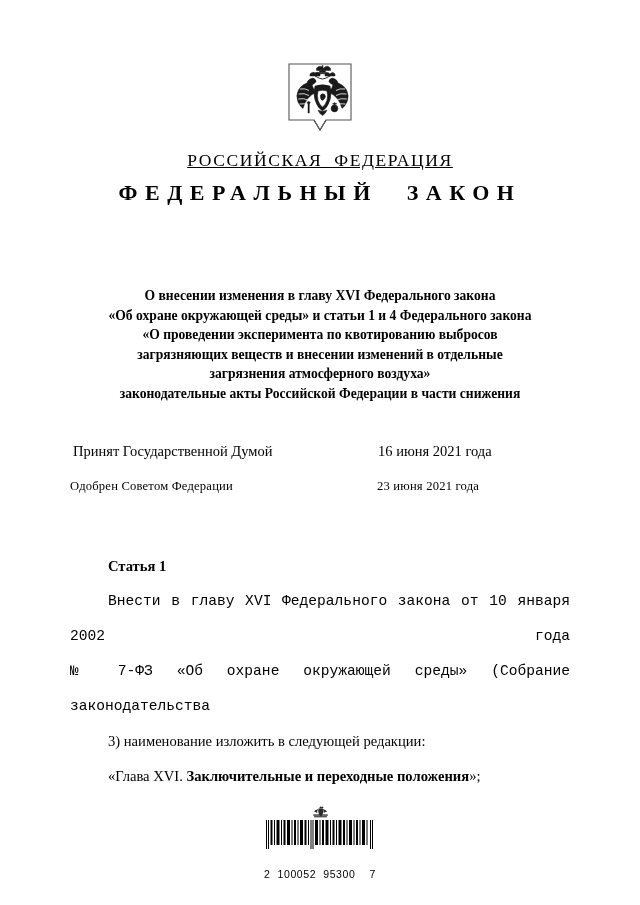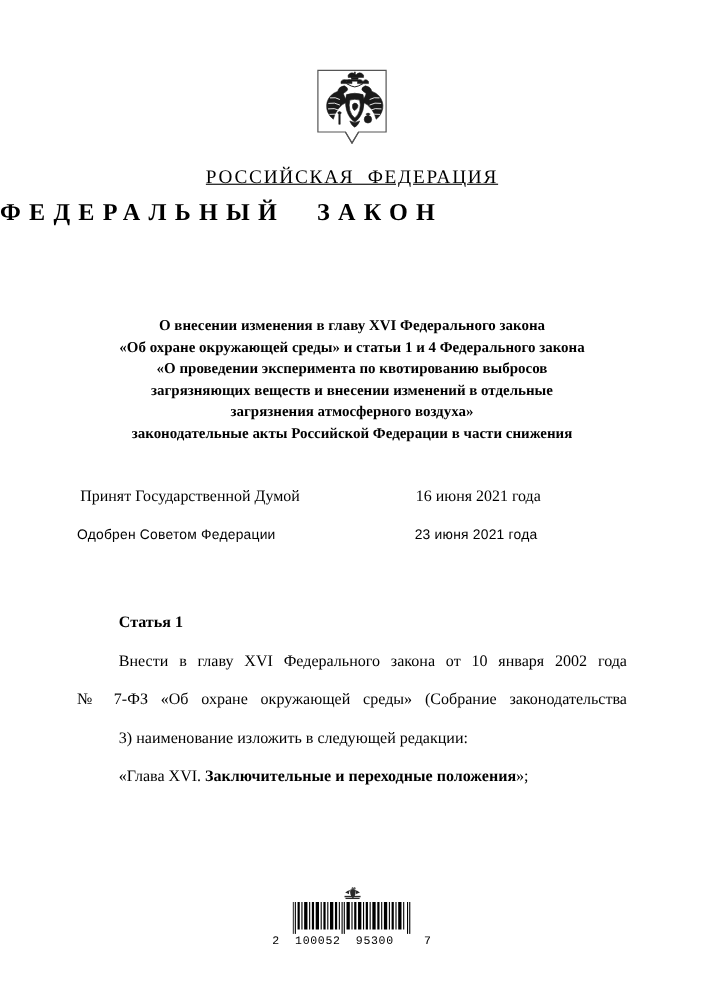--- a/index.html
+++ b/index.html
@@ -48,21 +48,21 @@
     letter-spacing: 1.6px;
     font-weight: 400;
     word-spacing: 6px;
     text-decoration: underline;
   }
   .hdr-law {
     position: absolute;
     top: 180px;
     left: 0;
     right: 0;
-    text-align: left;
+    text-align: center;
     font-size: 22px;
     font-weight: 700;
     letter-spacing: 7.5px;
     word-spacing: 16px;
   }
 
   
   .title-block {
     position: absolute;
     top: 286px;
@@ -92,21 +92,21 @@
     left: 0;
     width: 500px;
     font-size: 14.5px;
   }
   .adopt-row-1 .who { padding-left: 3px; }
   .adopt-row-2 {
     position: absolute;
     top: 479px;
     left: 0;
     width: 500px;
-    font-family: Liberation Sans, sans-serif;
+    font-family: Liberation Serif, serif;
     font-size: 12.6px;
     letter-spacing: 0.2px;
   }
   .adopt-row-2 .who { width: 307px; }
 
   
   .body-block {
     position: absolute;
     top: 549px;
     left: 70px;
@@ -115,21 +115,21 @@
   }
   .p {
     margin: 0;
     line-height: 35px;
     text-align: justify;
     text-align-last: left;
   }
   .p.indent { text-indent: 38px; }
   .p.bold { font-weight: 700; }
   .p b { font-weight: 700; }
-  .p.just-all { text-align: justify; text-align-last: justify; }
+  .p.just-all { text-align: justify; text-align-last: justify; font-family: Liberation Mono, monospace; }
 
   
   .barcode-wrap {
     position: absolute;
     top: 806px;
     left: 0;
     right: 0;
     display: flex;
     flex-direction: column;
     align-items: center;
@@ -139,24 +139,24 @@
     height: 13px;
     display: block;
     margin-bottom: 1px;
   }
   .barcode-bars {
     display: block;
     width: 108px;
     height: 29px;
   }
   .barcode-digits {
-    font-family: Liberation Mono, monospace;
+    font-family: Liberation Sans, sans-serif;
     font-size: 10.5px;
     letter-spacing: 0.6px;
-    margin-top: 1px;
+    margin-top: 19px;
     white-space: pre;
   }
 </style>
 </head>
 <body>
 
 <div class="page">
 
   <div class="emblem-wrap">
     <svg class="emblem" viewBox="0 0 70 92" aria-hidden="true">

